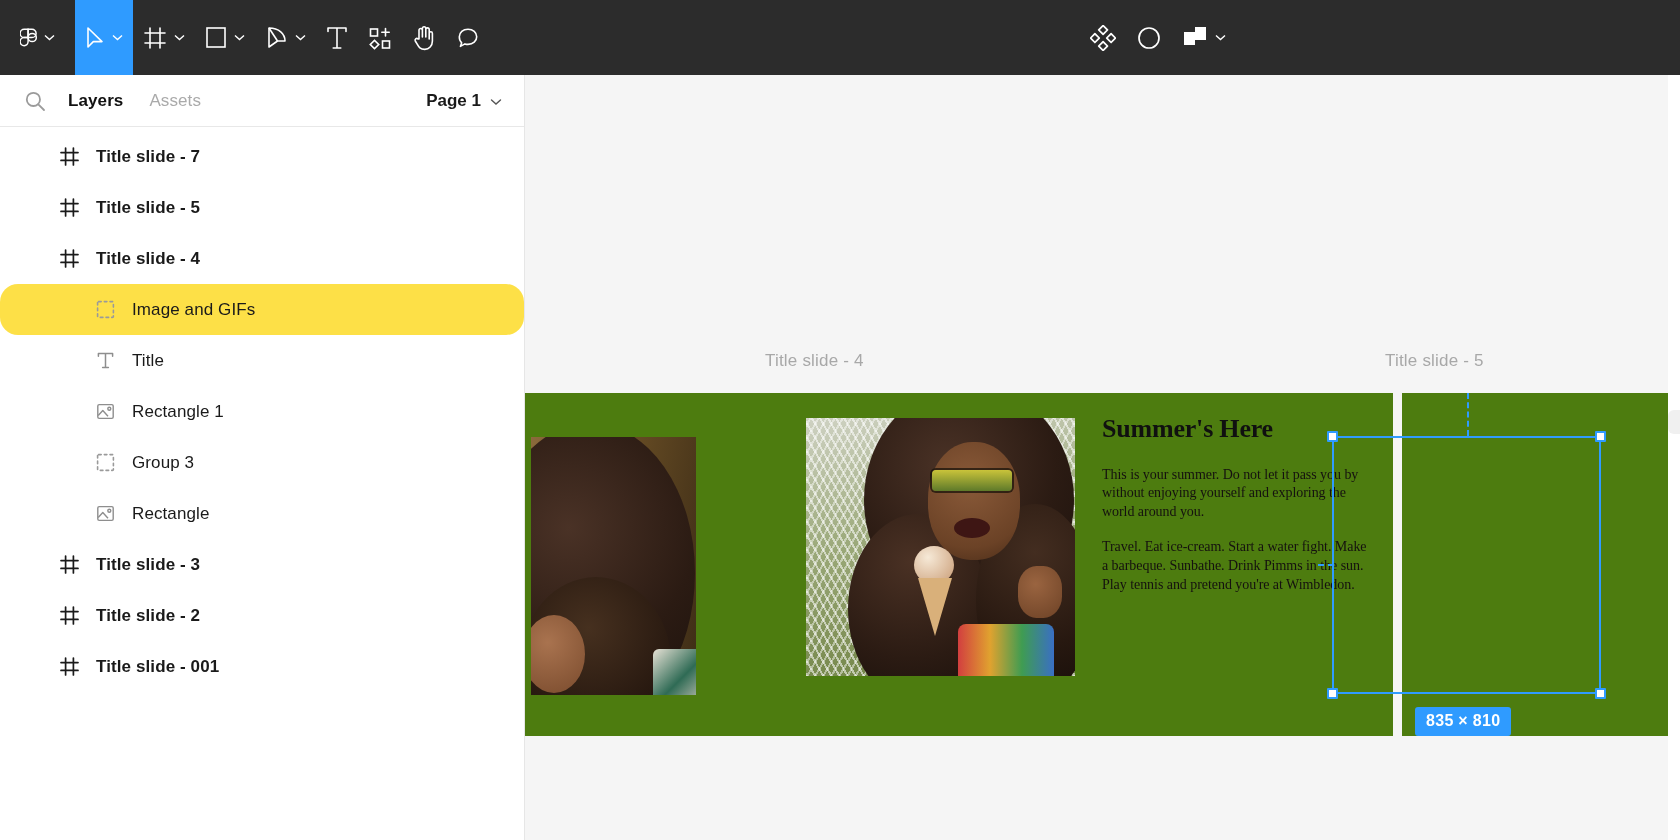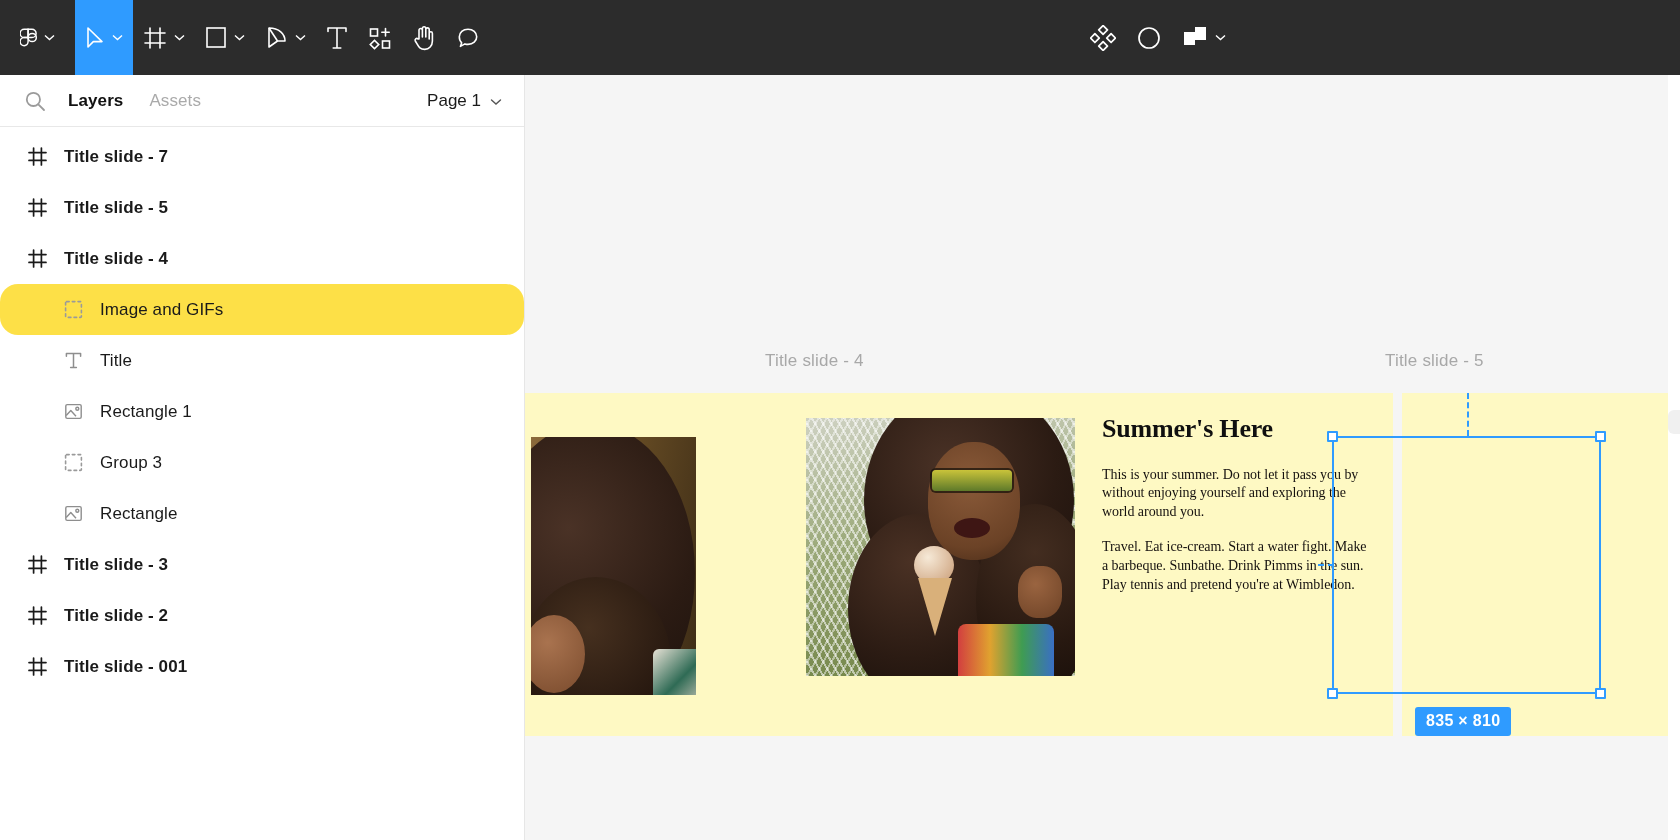--- a/index.html
+++ b/index.html
@@ -79,35 +79,36 @@
     font-size: 17px;
     color: #aaaaaa;
     margin-right: 26px;
     letter-spacing: .1px;
     cursor: default;
   }
   .tab.active { color: #111111; font-weight: bold; }
   .spacer { flex: 1 1 auto; }
   .page-select {
     display: flex; gap: 9px;
-    font-size: 17px; color: #1a1a1a; font-weight: normal;
+    font-size: 17px; color: #1a1a1a; font-weight: bold;
     cursor: default;
   }
 
   .layer-list {
     flex: 1 1 auto;
     overflow: hidden;
     padding-top: 4px;
   }
   .layer-row {
     height: 51px;
     display: flex;
     align-items: center;
     cursor: default;
     position: relative;
+    padding-left: 32px;
   }
   .layer-row.selected { background: #fde047; border-radius: 18px; }
   .layer-icon {
     width: 30px;
     display: flex; align-items: center; justify-content: center;
     flex: 0 0 30px;
   }
   .layer-label {
     font-size: 17px;
     color: #1a1a1a;
@@ -131,21 +132,21 @@
     position: absolute;
     font-size: 17px;
     color: #a8a8a8;
     white-space: nowrap;
     letter-spacing: .2px;
     cursor: default;
   }
 
   .frame {
     position: absolute;
-    background: #fef9c3;
+    background: #4d7c0f;
     overflow: hidden;
   }
 
   
   .frame-left { left: -232px; top: 318px; width: 610px; height: 343px; }
   .frame-left .photo {
     position: absolute;
     left: 238px; top: 44px; width: 165px; height: 258px;
     overflow: hidden;
     background: #2a1c14;

